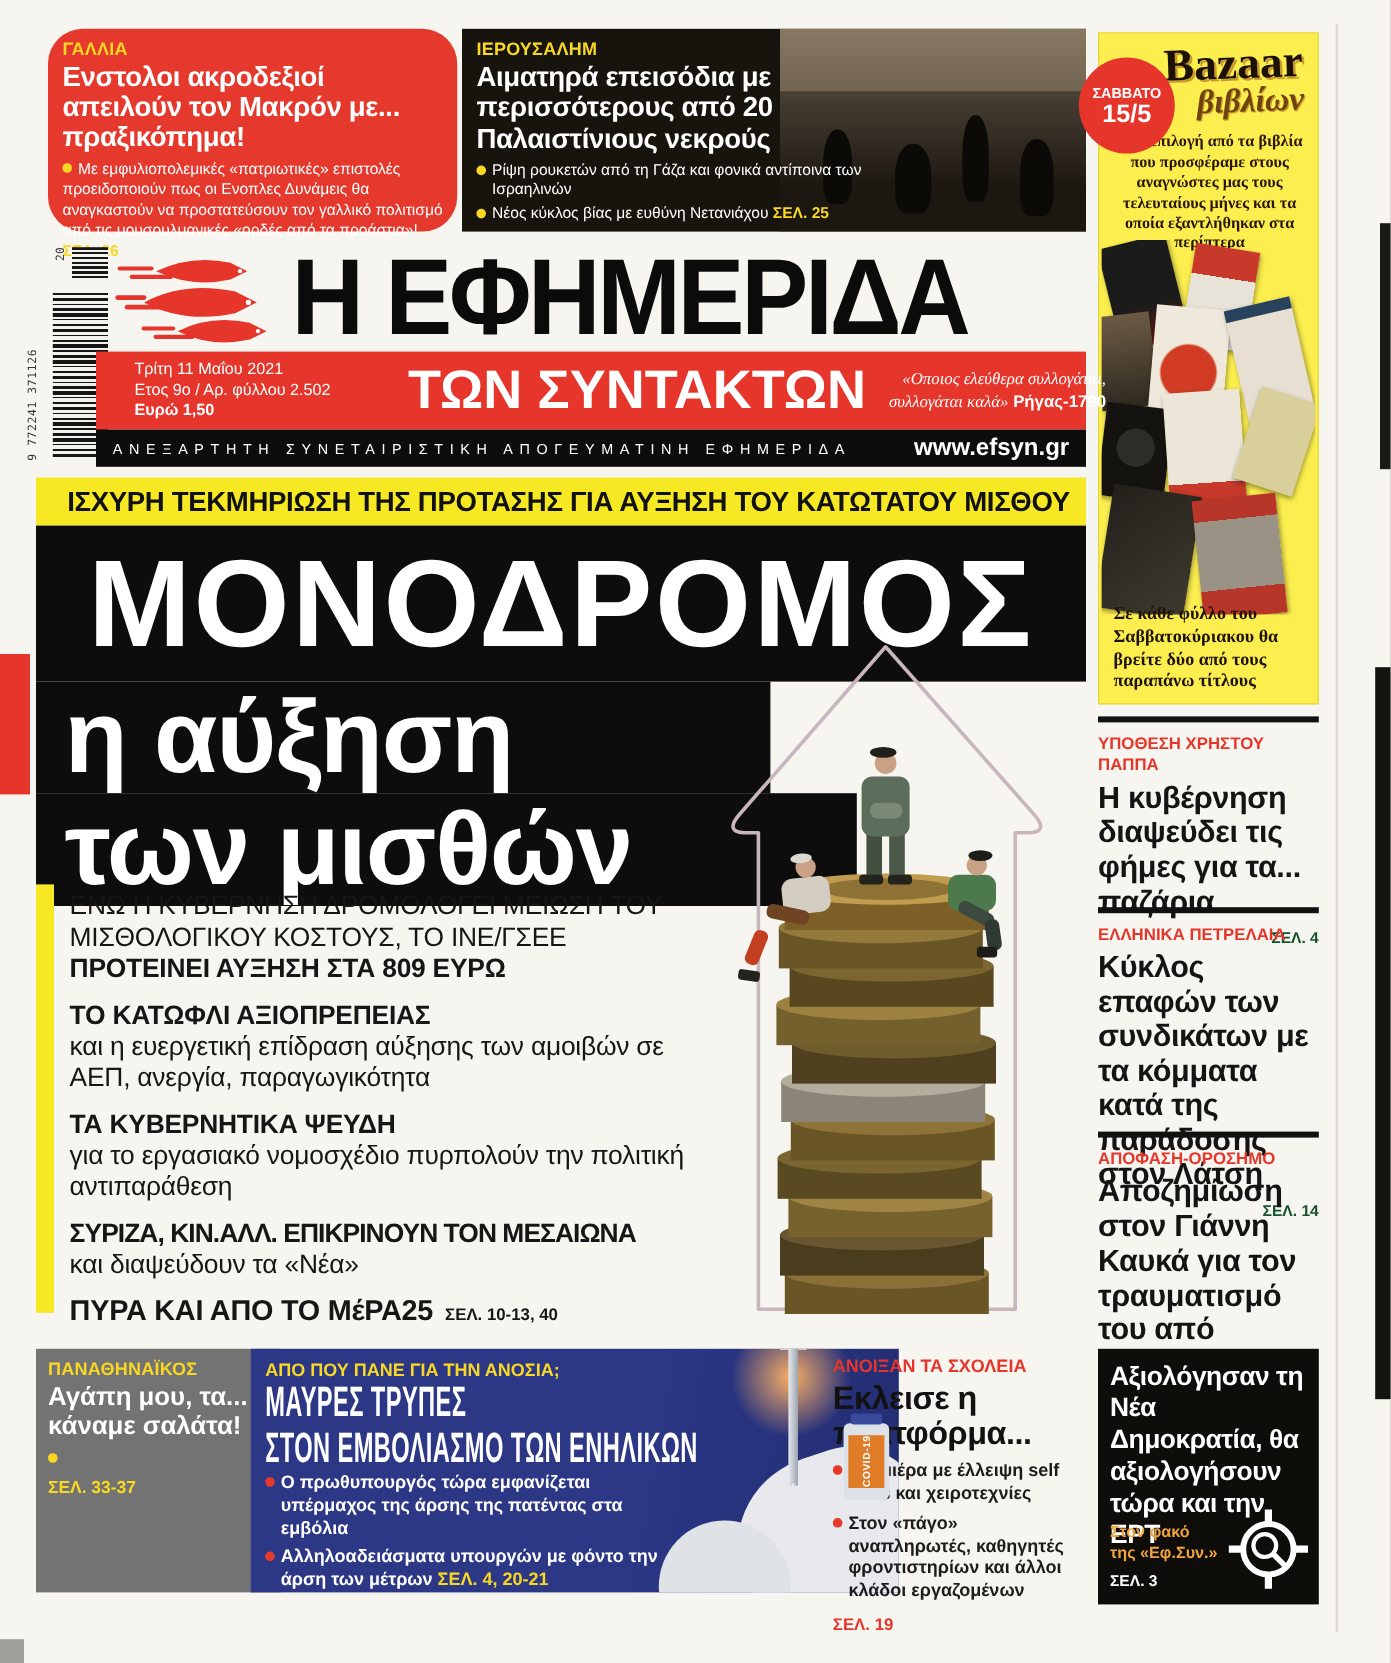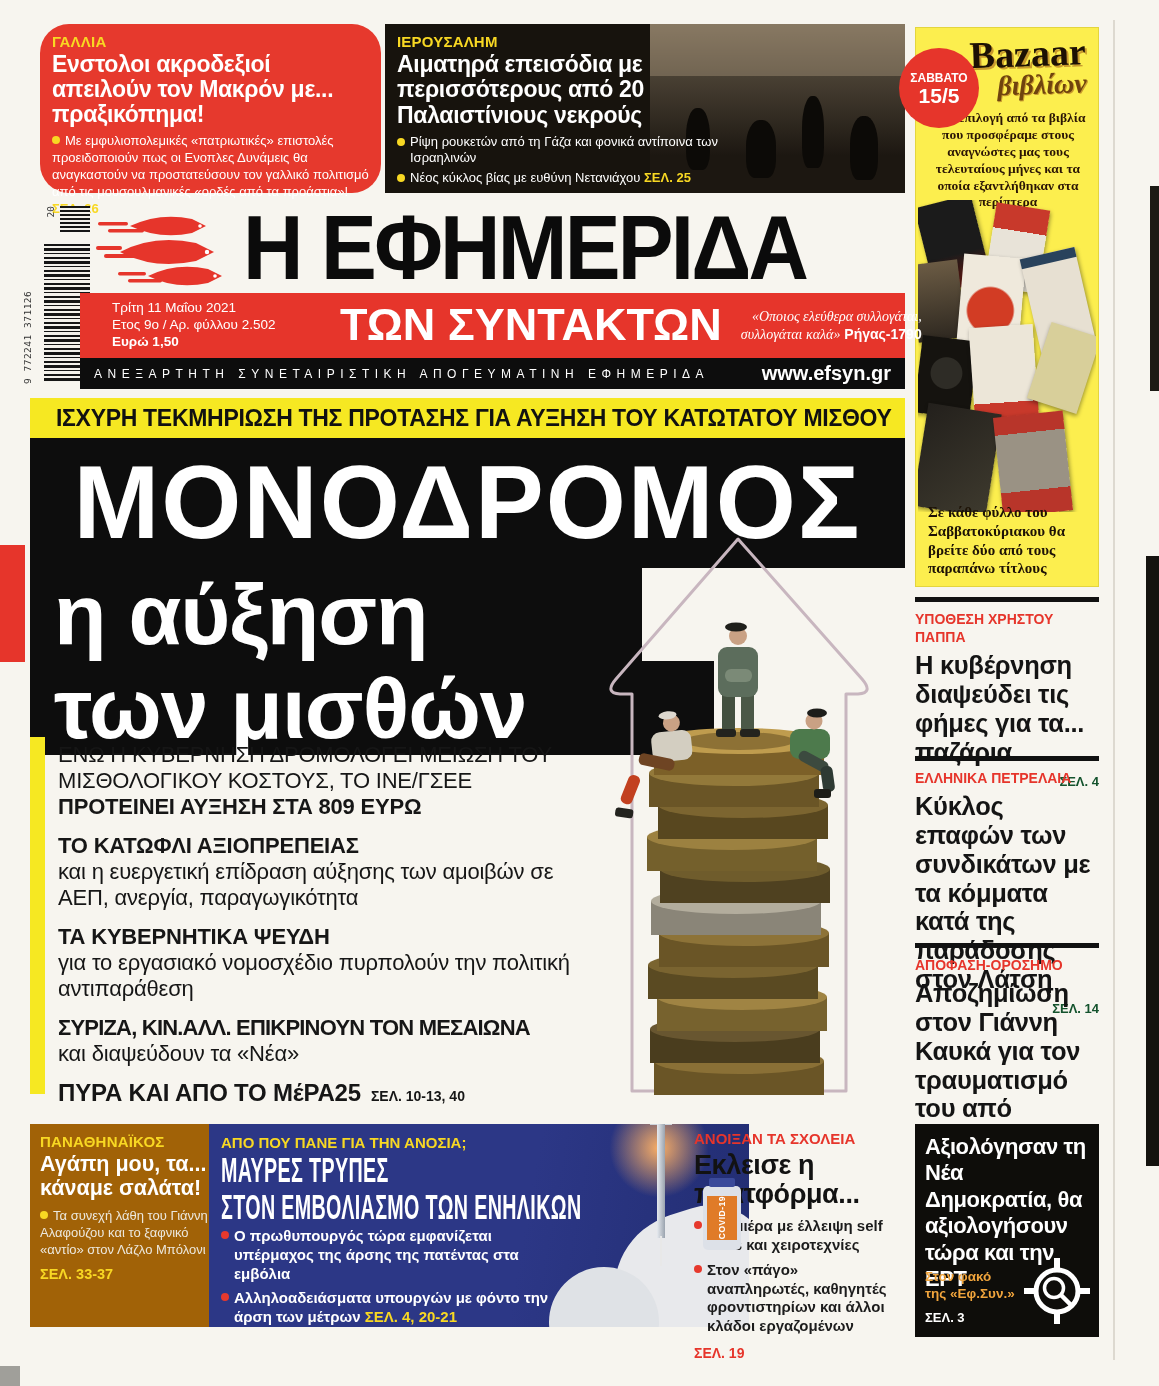--- a/index.html
+++ b/index.html
@@ -89,21 +89,21 @@
   .deck .p5 .pr{font-size:14px;margin-left:10px;letter-spacing:0;}
 
   
   .rc{left:915px;width:184px;}
   .rc-rule{height:5px;background:#111;margin-bottom:8px;}
   .rc-kicker{color:#e6352b;font-weight:700;font-size:14px;line-height:1.3;}
   .rc-head{font-size:25.5px;font-weight:700;color:#141414;line-height:1.13;letter-spacing:-.3px;margin-top:5px;}
   .rc-page{color:#14532d;font-weight:700;font-size:13px;margin-top:7px;text-align:right;}
 
   
-  .pana{left:30px;top:1124px;width:204px;height:203px;background:#a16207;padding:9px 10px;}
+  .pana{left:30px;top:1124px;width:204px;height:203px;background:#737373;padding:9px 10px;}
   .pana h2{margin:3px 0 8px;color:#fff;font-size:21.5px;line-height:1.1;font-weight:800;}
   .pana .body{color:#ece8de;font-size:13px;line-height:1.3;}
   .pana .pg{color:#f8d823;font-weight:700;font-size:14.5px;margin-top:7px;}
 
   .vax{left:209px;top:1124px;width:540px;height:203px;background:linear-gradient(100deg,#2c3786 58%,#222d72);
        padding:10px 12px;overflow:hidden;}
   .vax .k{color:#f8d823;font-weight:700;font-size:15px;position:relative;z-index:2;}
   .vax-head{position:relative;z-index:2;white-space:nowrap;transform:scale(.68,1.22);transform-origin:left top;
             color:#fff;font-weight:800;font-size:29px;line-height:31px;letter-spacing:.5px;width:640px;}
   .vax .bl{position:relative;z-index:2;display:flex;color:#fff;font-weight:700;font-size:15px;line-height:1.25;margin-top:6px;width:350px;}
@@ -337,21 +337,21 @@
     <div class="rc-rule"></div>
     <div class="rc-kicker">ΑΠΟΦΑΣΗ-ΟΡΟΣΗΜΟ</div>
     <div class="rc-head">Αποζημίωση στον Γιάννη Καυκά για τον τραυματισμό του από αστυνομικούς</div>
     <div class="rc-page">ΣΕΛ. 17</div>
   </div>
 
   <div class="abs pana">
     <div class="k-yellow">ΠΑΝΑΘΗΝΑΪΚΟΣ</div>
     <h2>Αγάπη μου, τα... κάναμε σαλάτα!</h2>
     <div class="body">
-      <span class="dot"></span><span>Τα συνεχή λάθη του Γιάννη Αλαφούζου και το ξαφνικό «αντίο» στον Λάζλο Μπόλονι</span>
+      <span class="dot"></span>
     </div>
     <div class="pg">ΣΕΛ. 33-37</div>
   </div>
 
   <div class="abs vax">
     <div class="abs vphoto">
       <div class="vglow"></div>
       <div class="vglove"></div>
       <div class="vglove2"></div>
       <div class="vsyr-t"></div>

